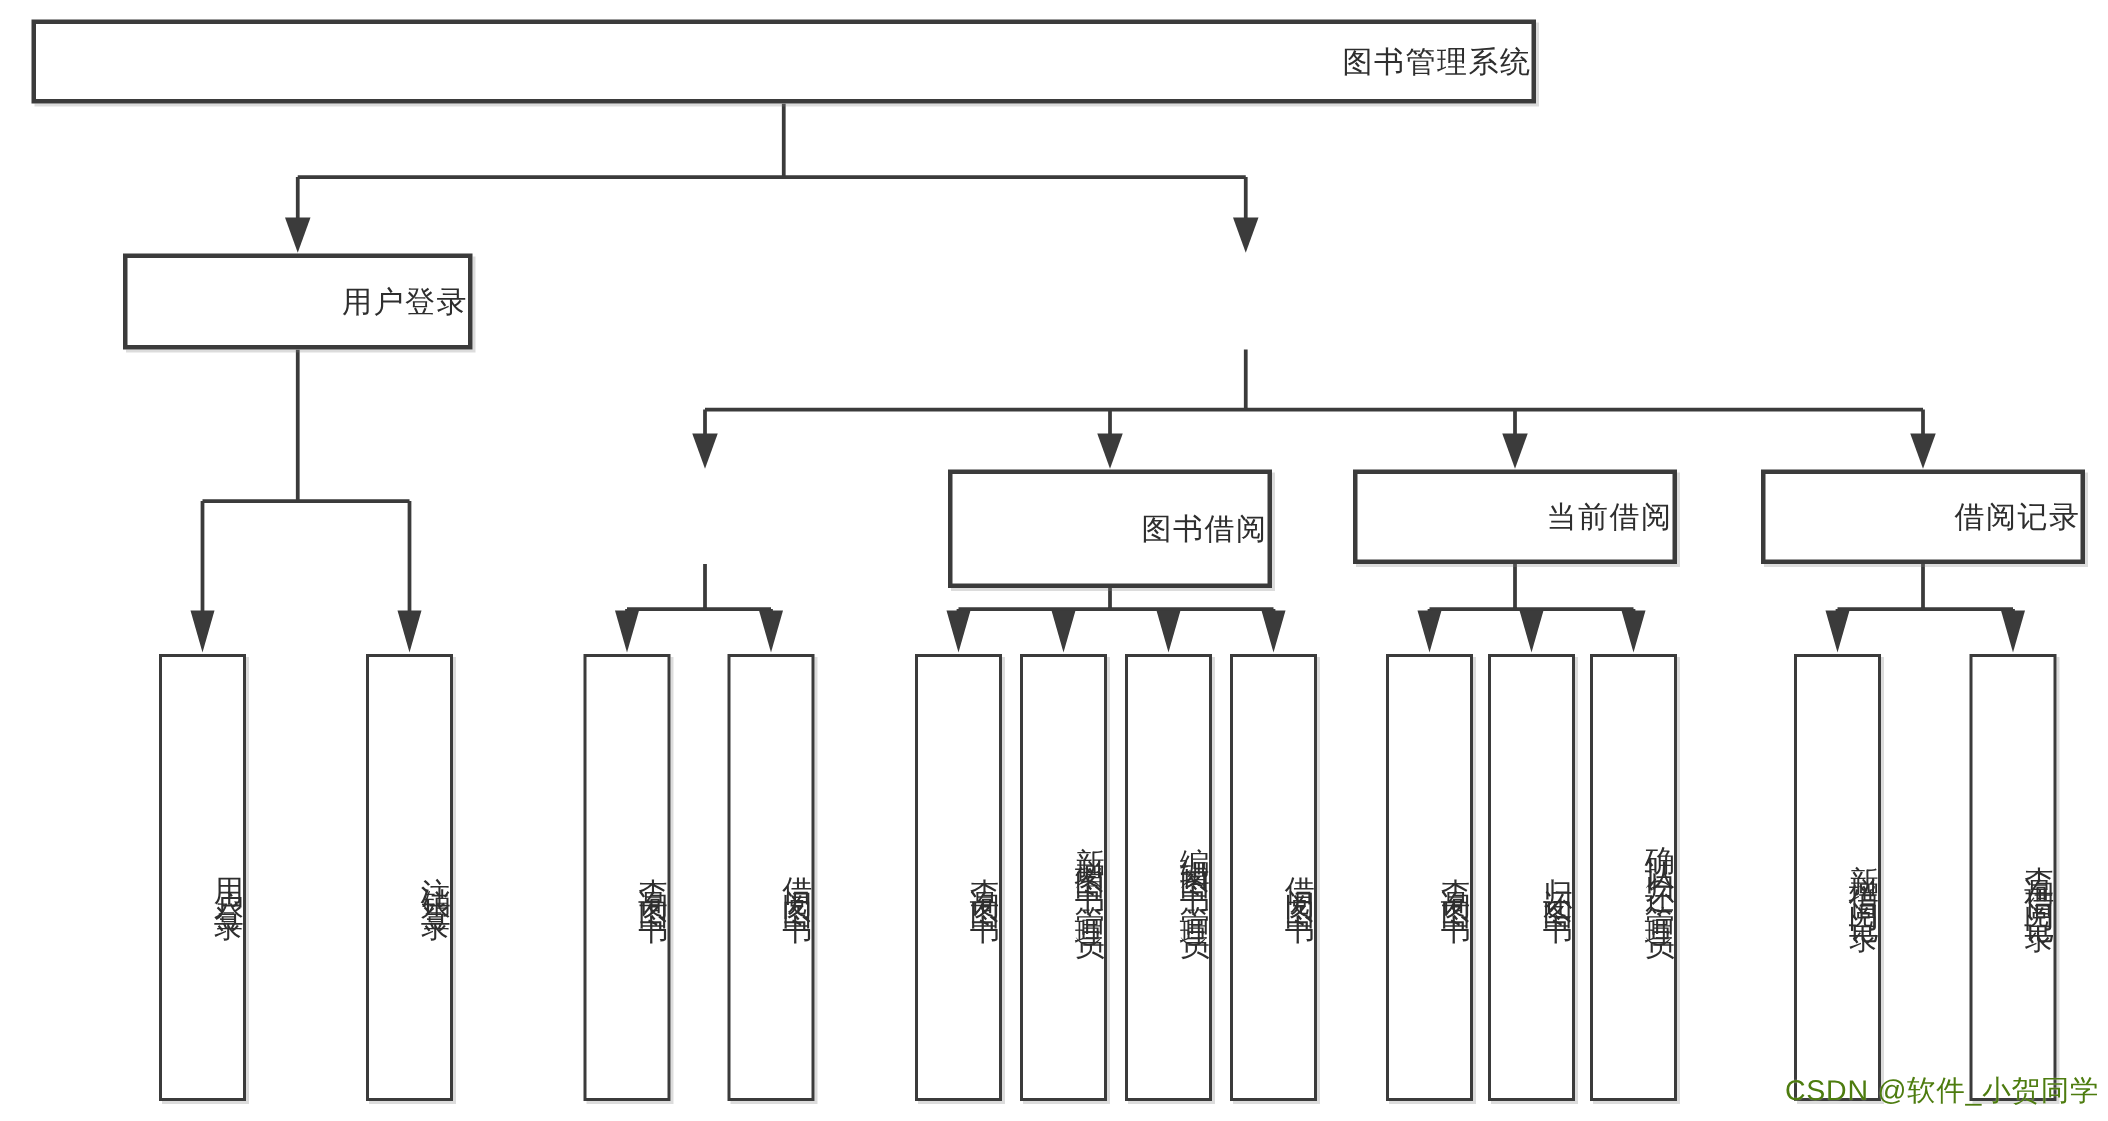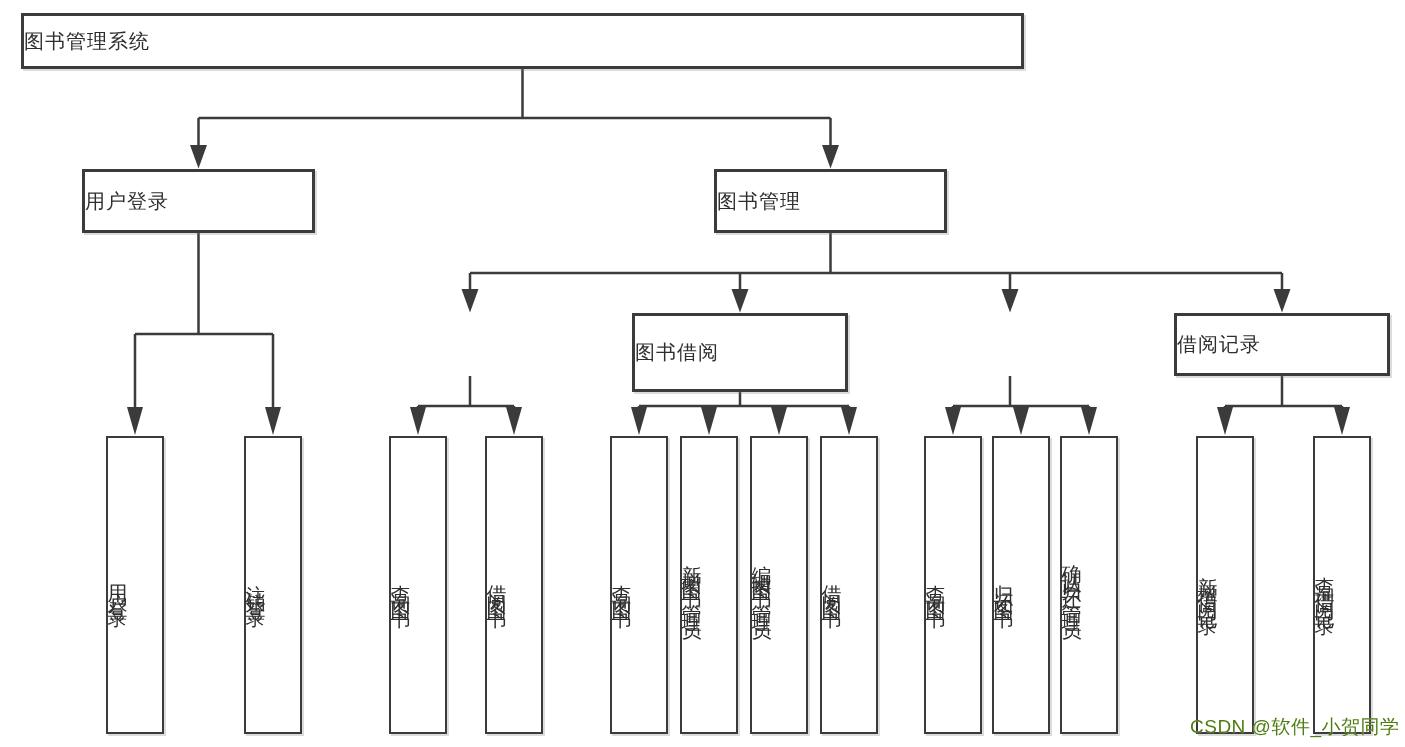--- a/index.html
+++ b/index.html
@@ -4,21 +4,21 @@
 <style>
   html,body{margin:0;padding:0;background:#ffffff;}
   .stage{
     position:relative;width:1405px;height:747px;background:#ffffff;overflow:hidden;
     font-family:"Liberation Sans","DejaVu Sans",sans-serif;
   }
   .stage svg{position:absolute;left:0;top:0;}
   .box{
     position:absolute;box-sizing:border-box;
     border:3px solid #3b3b3b;background:#ffffff;
-    display:flex;align-items:center;justify-content:flex-start;
+    display:flex;align-items:center;justify-content:flex-end;
     color:#2e2e2e;font-size:20px;letter-spacing:1px;
     box-shadow:2px 2px 0 rgba(130,130,130,0.28);
     z-index:2;
   }
   .leaf{
     border-width:2.5px;
   }
   .leaf span{
     writing-mode:vertical-rl;text-orientation:mixed;
     letter-spacing:8px;font-size:20px;line-height:1;
@@ -75,26 +75,26 @@
     </g>
   </svg>
 
   <div class="box" style="left:21px;top:13px;width:1003px;height:56px">
     <span>图书管理系统</span>
   </div>
 
   <div class="box" style="left:82px;top:169px;width:233px;height:64px">
     <span>用户登录</span>
   </div>
-  <div class="box" style="left:714px;top:169px;width:233px;height:64px">
-    <span>图书管理</span>
-  </div>
 
   <div class="box" style="left:632px;top:313px;width:216px;height:79px">
     <span>图书借阅</span>
+  </div>
+  <div class="box" style="left:902px;top:313px;width:216px;height:63px">
+    <span>当前借阅</span>
   </div>
   <div class="box" style="left:1174px;top:313px;width:216px;height:63px">
     <span>借阅记录</span>
   </div>
 
   <div class="box leaf" style="left:106px;top:436px;width:58px;height:298px">
     <span>用户登录</span>
   </div>
   <div class="box leaf" style="left:244px;top:436px;width:58px;height:298px">
     <span>注销登录</span>

